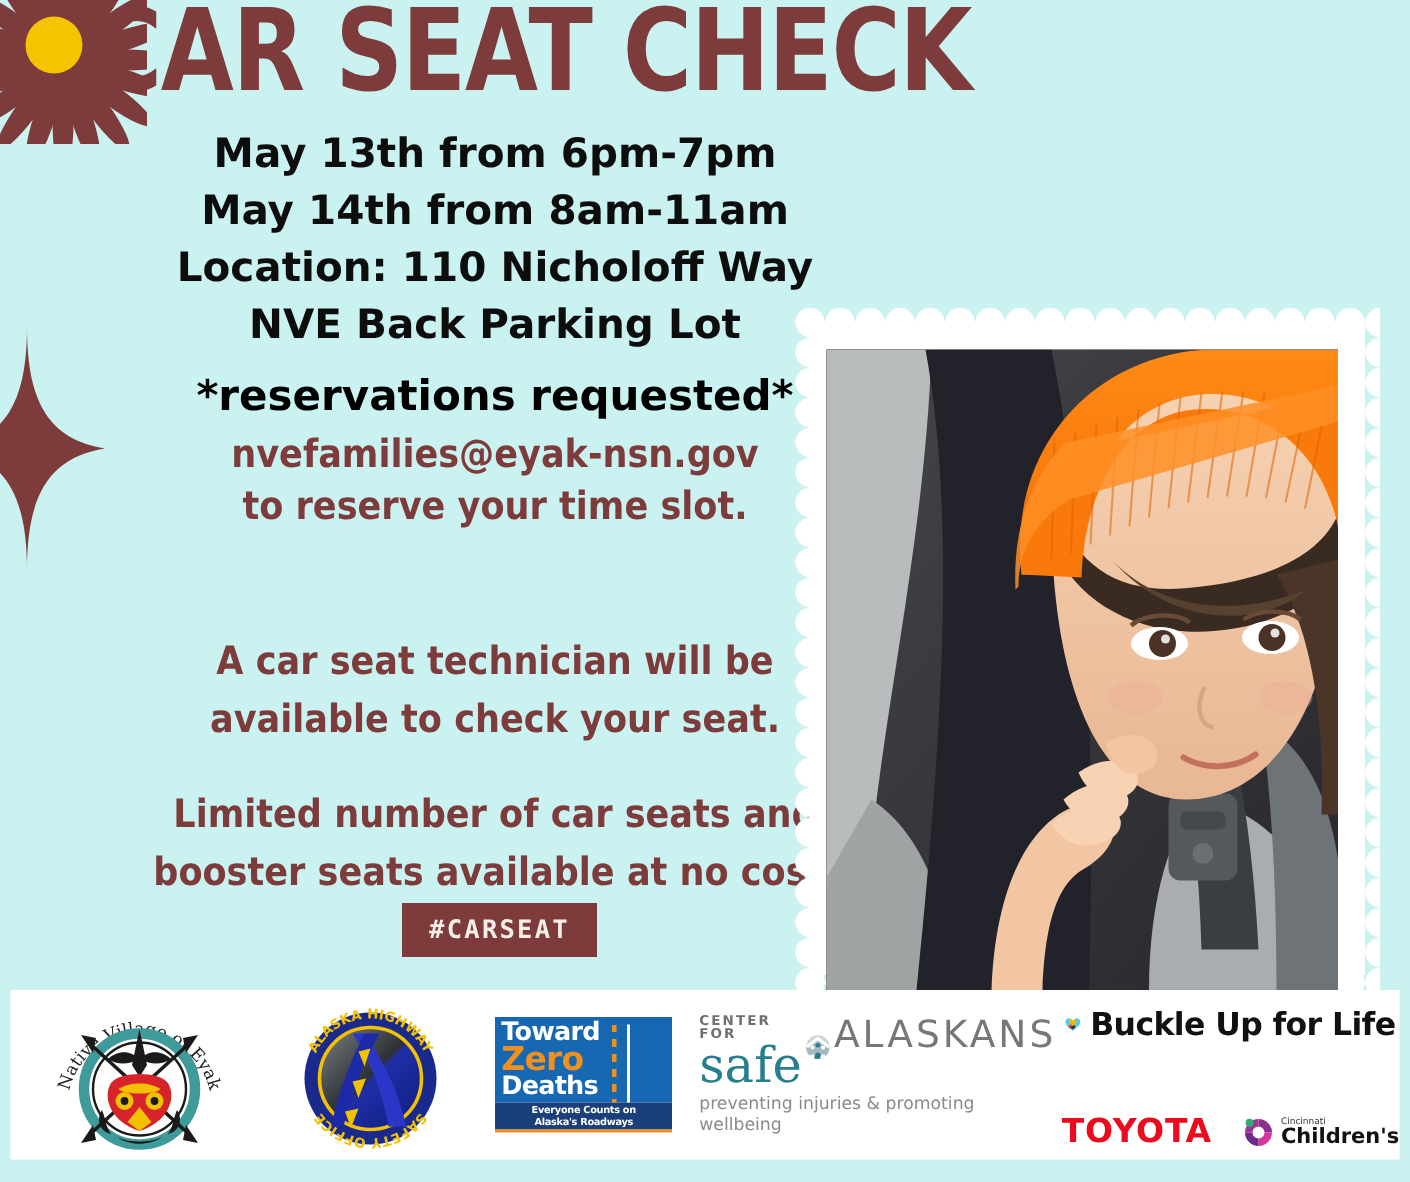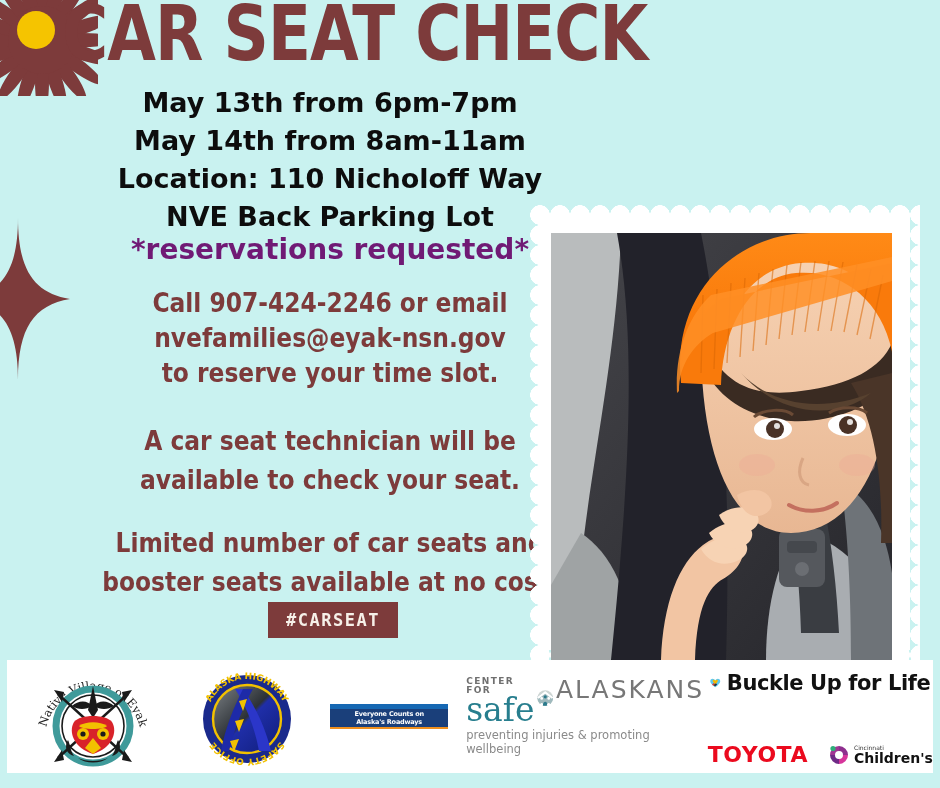--- a/index.html
+++ b/index.html
@@ -44,23 +44,23 @@
     text-align:center;
     color:#0d0d0d;
     font-family:"DejaVu Sans","Liberation Sans",sans-serif;
     font-weight:700;
     font-size:27px;
     line-height:38px;
   }
   .info-block .line{display:block;white-space:nowrap;}
 
   .reserve-note{
-    position:absolute;left:0;top:232px;width:660px;
+    position:absolute;left:0;top:246px;width:660px;
     text-align:center;
-    color:#701a75;
+    color:#000000;
     font-family:"DejaVu Sans","Liberation Sans",sans-serif;
     font-weight:700;
     font-size:28px;
     line-height:36px;
     white-space:nowrap;
   }
 
   
   .maroon{
     position:absolute;left:0;width:660px;
@@ -213,21 +213,20 @@
   <div class="info-block">
     <span class="line">May 13th from 6pm-7pm</span>
     <span class="line">May 14th from 8am-11am</span>
     <span class="line">Location: 110 Nicholoff Way</span>
     <span class="line">NVE Back Parking Lot</span>
   </div>
 
   <div class="reserve-note">*reservations requested*</div>
 
   <div class="maroon" id="contact-block">
-    <span class="line">Call 907-424-2246 or email</span>
     <span class="line">nvefamilies@eyak-nsn.gov</span>
     <span class="line">to reserve your time slot.</span>
   </div>
 
   <div class="maroon" id="tech-block">
     <span class="line">A  car seat technician will be</span>
     <span class="line">available to check your seat.</span>
   </div>
 
   <div class="maroon" id="limited-block">
@@ -371,20 +370,25 @@
         </text>
         <text font-family="'DejaVu Sans','Liberation Sans',sans-serif" font-size="9" font-weight="700" fill="#f2c100">
           <textPath href="#arcBot" startOffset="50%" text-anchor="middle">SAFETY OFFICE</textPath>
         </text>
       </svg>
     </div>
 
     <div class="logo-slot" id="logo-tzd">
       <div class="tzd-wrap">
         <div class="tzd-main">
+          <div class="tzd-words">
+            <span class="tzd-w">Toward</span>
+            <span class="tzd-w orange">Zero</span>
+            <span class="tzd-w">Deaths</span>
+          </div>
           <div class="tzd-road">
             <span class="tzd-dash"></span>
               <span class="tzd-solid"></span>
           </div>
         </div>
         <div class="tzd-tag">Everyone Counts on Alaska's Roadways</div>
         <div class="tzd-rule"></div>
       </div>
     </div>
 

